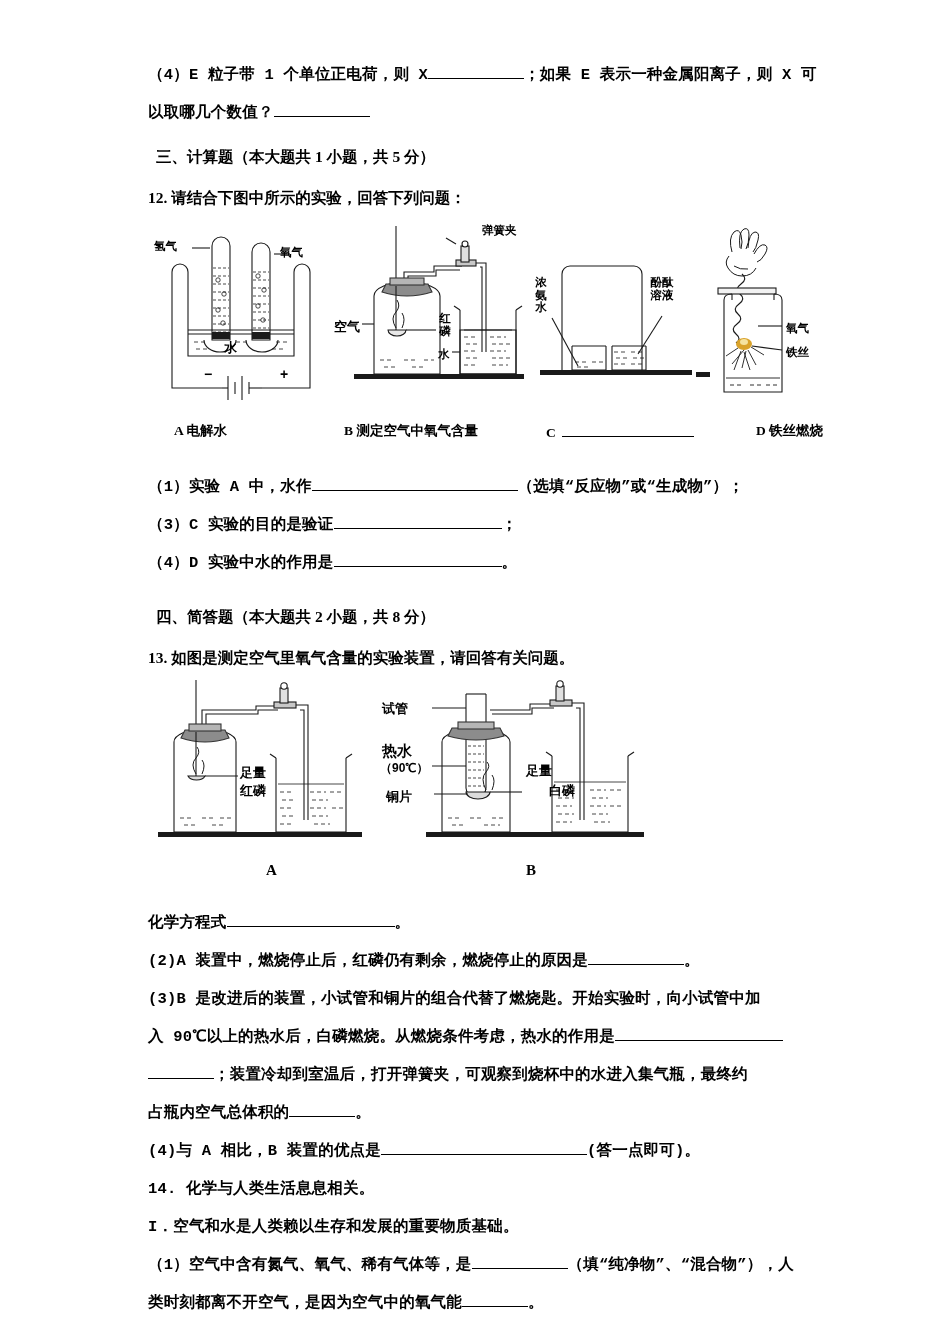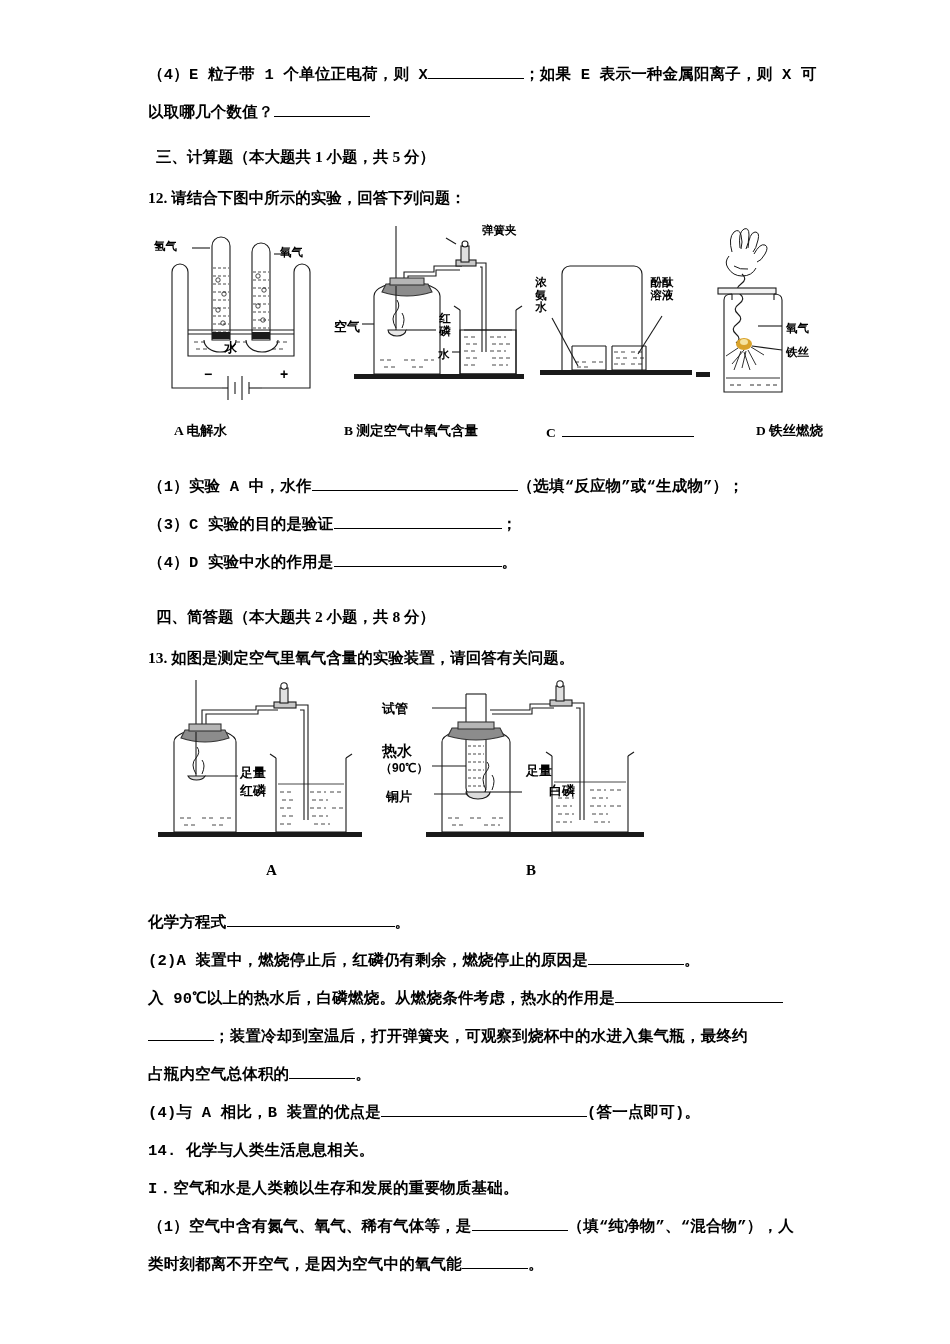--- a/index.html
+++ b/index.html
@@ -523,20 +523,21 @@
 
     <div class="fig-caption-row" style="height:22px;">
       <span class="cap" style="left:118px;font-size:15px;">A</span>
       <span class="cap" style="left:378px;font-size:15px;">B</span>
     </div>
 
     <div class="spacer-md"></div>
 
     <p class="para"><span>化学方程式</span><span class="blank b-xl"></span><span>。</span></p>
     <p class="para"><span>(2)A 装置中，燃烧停止后，红磷仍有剩余，燃烧停止的原因是</span><span class="blank b-md"></span><span>。</span></p>
+    <p class="para">(3)B 是改进后的装置，小试管和铜片的组合代替了燃烧匙。开始实验时，向小试管中加</p>
     <p class="para"><span>入 90℃以上的热水后，白磷燃烧。从燃烧条件考虑，热水的作用是</span><span class="blank b-xl"></span></p>
     <p class="para"><span class="blank b-sm"></span><span>；装置冷却到室温后，打开弹簧夹，可观察到烧杯中的水进入集气瓶，最终约</span></p>
     <p class="para"><span>占瓶内空气总体积的</span><span class="blank b-sm"></span><span>。</span></p>
     <p class="para"><span>(4)与 A 相比，B 装置的优点是</span><span class="blank b-xxl"></span><span>(答一点即可)。</span></p>
 
     <p class="para">14. 化学与人类生活息息相关。</p>
     <p class="para">I．空气和水是人类赖以生存和发展的重要物质基础。</p>
     <p class="para"><span>（1）空气中含有氮气、氧气、稀有气体等，是</span><span class="blank b-md"></span><span>（填“纯净物”、“混合物”），人</span></p>
     <p class="para"><span>类时刻都离不开空气，是因为空气中的氧气能</span><span class="blank b-sm"></span><span>。</span></p>
 

